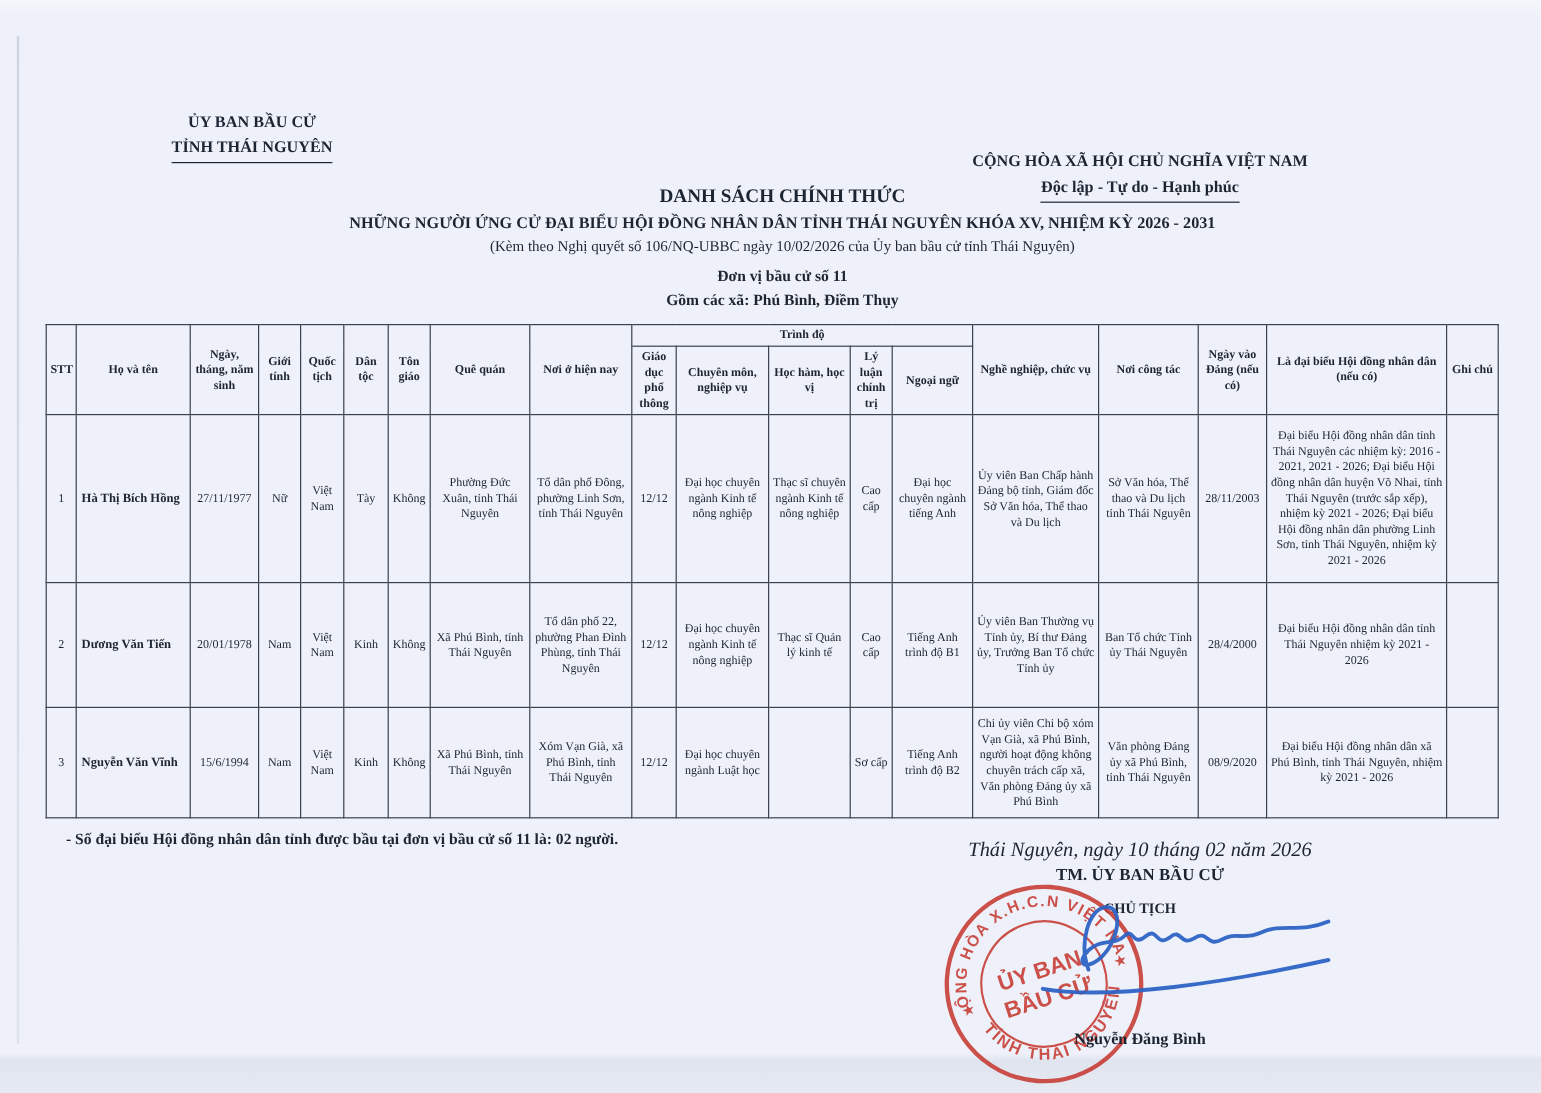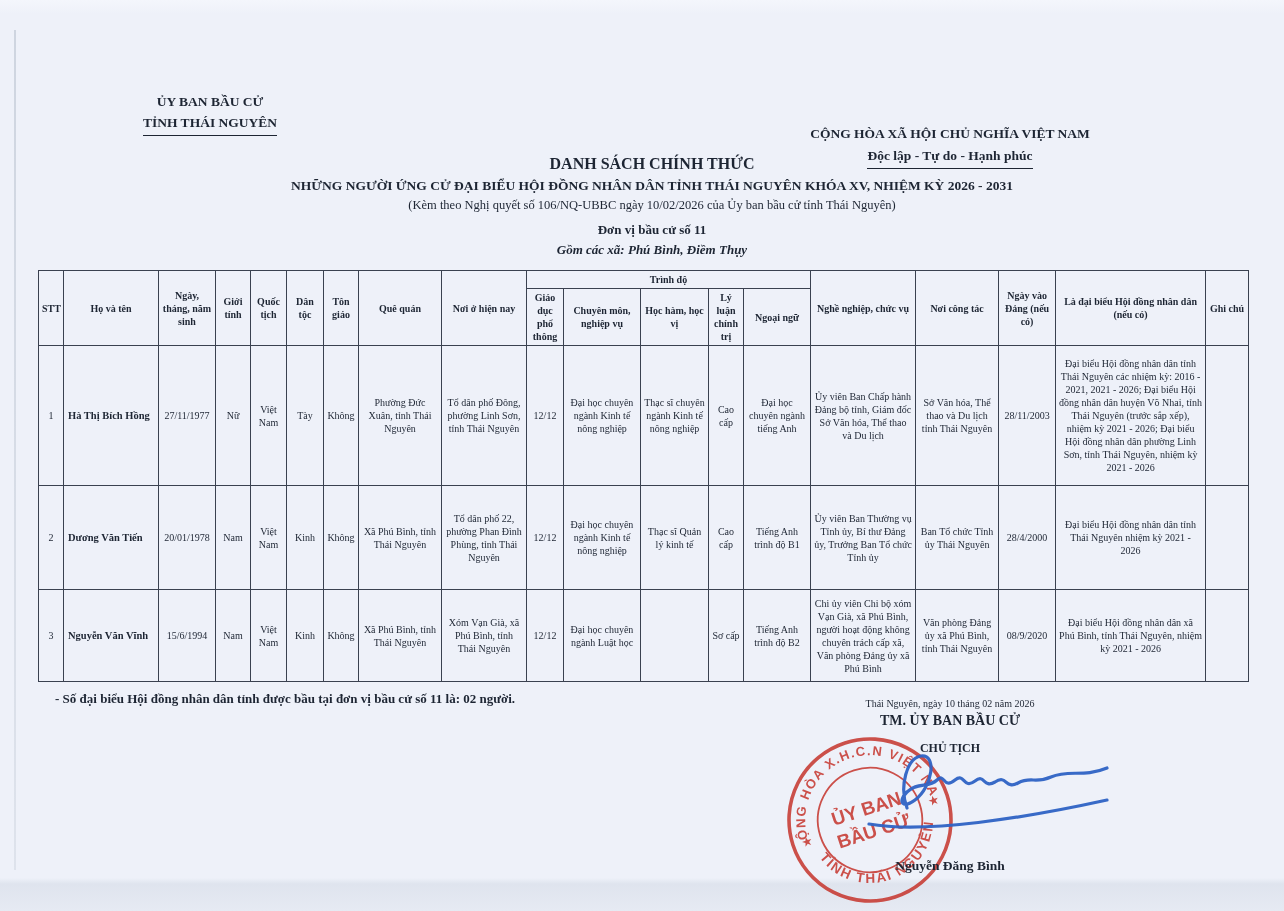--- a/index.html
+++ b/index.html
@@ -18,40 +18,40 @@
   .hdr-right { position:absolute; left:715px; top:86px;  width:470px; text-align:center; font-weight:bold; font-size:13.5px; line-height:1.6;margin-top:37px; }
   .hdr-left .uline  { display:inline-block; border-bottom:1.4px solid #1d2533; padding-bottom:1px; }
   .hdr-right .uline { display:inline-block; border-bottom:1.4px solid #1d2533; padding-bottom:2px; }
 
   
   .title { position:absolute; left:142px; top:155px; width:1020px; text-align:center; }
   .title .t1 { font-weight:bold; font-size:16px; }
   .title .t2 { font-weight:bold; font-size:13.5px; margin-top:5px; }
   .title .t3 { font-size:12.5px; margin-top:4px; }
   .title .t4 { font-weight:bold; font-size:13px; margin-top:9px; }
-  .title .t5 { font-weight:bold; font-size:13px; margin-top:4px;font-style:italic; }
+  .title .t5 { font-weight:bold; font-size:13px; margin-top:4px; }
 
   
   .tbl-wrap { position:absolute; left:38px; top:270px; }
   table { border-collapse:collapse; table-layout:fixed; width:1210px; border:1.6px solid #2a3140; }
   th, td {
     border:1px solid #3a4150; font-size:10px; line-height:1.3;
     text-align:center; vertical-align:middle; padding:2px 3px; overflow:hidden;
   }
   th { font-weight:bold; font-size:10px; }
   tr.h1 { height:18px; } tr.h2 { height:44px; }
   tr.r1 { height:140px; } tr.r2 { height:104px; } tr.r3 { height:92px; }
   td.cell-name { font-weight:bold; text-align:left; padding-left:4px; font-size:10.5px; }
 
   
   .notes { position:absolute; left:55px; top:688px; font-weight:bold; font-size:13px; line-height:1.65; }
 
   
   .sig-block { position:absolute; left:770px; top:698px; width:360px; text-align:center; }
-  .sig-date { font-size:10px; }
+  .sig-date { font-style:italic; font-size:17px; }
   .sig-auth { font-weight:bold; font-size:14px; margin-top:4px; }
   .sig-pos  { font-weight:bold; font-size:12px; margin-top:12px; }
   .sig-name { position:absolute; left:790px; top:858px; width:320px; text-align:center; font-weight:bold; font-size:13.5px; }
 
   .stamp { position:absolute; left:780px; top:730px; width:180px; height:180px;
     transform:rotate(-18deg); opacity:.88; }
   .autograph { position:absolute; left:855px; top:742px; width:260px; height:105px; opacity:.95; }
 </style>
 </head>
 <body>

